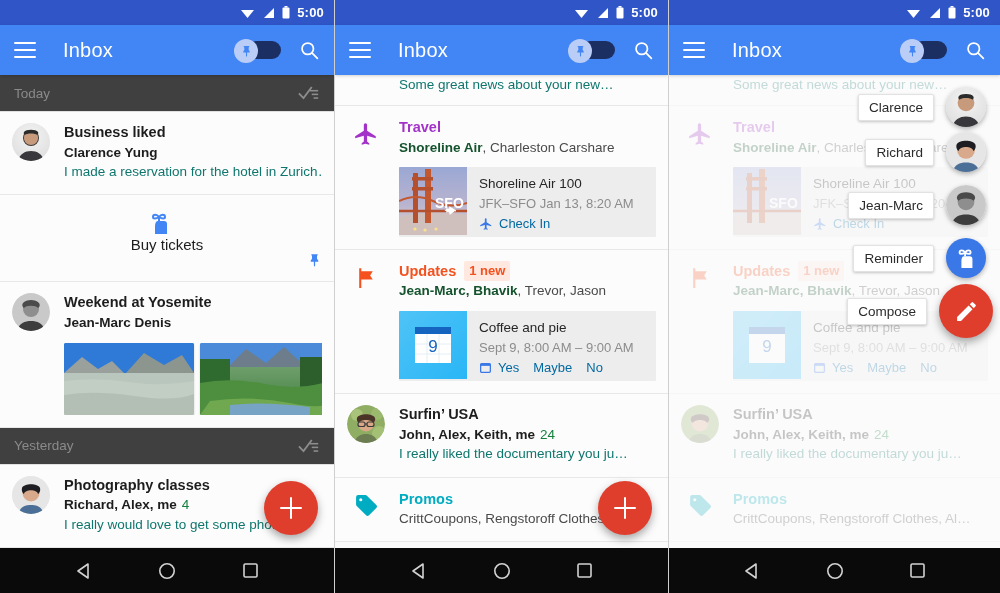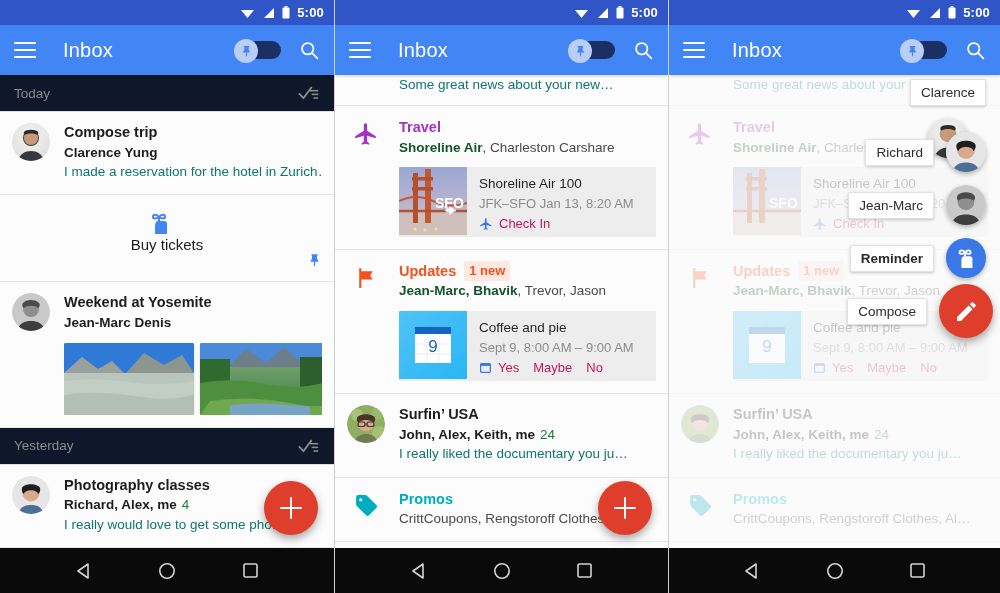--- a/index.html
+++ b/index.html
@@ -53,21 +53,21 @@
   }
   .pin-toggle .knob {
     position:absolute; left:0; top:0; width:24px; height:24px;
     border-radius:50%; background:#b9cdf7;
     display:flex; align-items:center; justify-content:center;
   }
 
   
   .scroll { position:absolute; top:75px; left:0; right:0; bottom:45px; background:#fafafa; overflow:hidden; }
   .section-head {
-    height:37px; background:#0f172a; display:flex; align-items:center;
+    height:37px; background:#404040; display:flex; align-items:center;
     padding: 0 14px; border-bottom:1px solid #e0e0e0;
   }
   .section-head .lbl { font-size:13.5px; color:#8a8a8a; }
   .sweep { margin-left:auto; }
 
   .row {
     background:#fcfcfc; border-bottom:1px solid #e8e8e8;
     display:flex; padding: 11px 12px 12px 12px;
   }
   .row.plain { align-items:center; padding: 13px 12px; flex-direction: column; }
@@ -94,21 +94,21 @@
   .badge { font-size:13px; font-weight:bold; color:#f4511e; background:#ffe8e0; padding:1px 5px; border-radius:2px;}
   .b-people { font-size:13.5px; color:#4a4a4a; line-height:1.5; white-space:nowrap; overflow:hidden;}
   .b-people b { color:#14532d; }
 
   .card { display:flex; background:#ededed; margin-top:9px; border-radius:1px; overflow:hidden; }
   .card-thumb { width:68px; height:68px; flex:0 0 auto; }
   .card-main { padding:7px 10px 6px 12px; min-width:0; }
   .c-l1 { font-size:13.5px; color:#262626; line-height:1.5; white-space:nowrap;}
   .c-l2 { font-size:13px; color:#8c8c8c; line-height:1.55; white-space:nowrap;}
   .c-acts { display:flex; align-items:center; gap:14px; margin-top:2px; }
-  .c-acts a { font-size:13px; color:#be185d; text-decoration:none; }
+  .c-acts a { font-size:13px; color:#0369a1; text-decoration:none; }
   .c-acts .ai { margin-right:-8px; }
 
   
   .fab {
     position:absolute; width:54px; height:54px; border-radius:50%;
     background:#e03e2d; right:16px; bottom:58px;
     display:flex; align-items:center; justify-content:center;
     box-shadow:0 4px 9px rgba(0,0,0,.34); z-index:30; cursor:pointer;
   }
   .fab .plus { position:relative; width:22px; height:22px; }
@@ -237,21 +237,21 @@
         <div class="avatar">
           <svg width="38" height="38" viewBox="0 0 38 38">
               <circle cx="19" cy="19" r="19" fill="url(#g-av)"></circle>
               <circle cx="19" cy="15" r="8" fill="#3a3a3a"></circle>
               <path d="M19 8c5 0 7 3 7 7 0 4-3 7-7 7s-7-3-7-7c0-4 2-7 7-7z" fill="#c79a7c"></path>
               <path d="M12 9c2-3 12-3 14 0 1 2-1 3-1 3 -1-2-11-2-12 0 0 0-2-1-1-3z" fill="#2b2b2b"></path>
               <path d="M6 38c1.5-7 7-10 13-10s11.5 3 13 10z" fill="#38383c"></path>
             </svg>
         </div>
         <div class="row-body">
-          <div class="r-title">Compose trip</div>
+          <div class="r-title">Business liked</div>
           <div class="r-sub">Clarence Yung</div>
           <div class="r-snip">I made a reservation for the hotel in Zurich…</div>
         </div>
       </div>
 
       <div class="row plain">
         <div class="lead-ico">
           <svg width="24" height="26" viewBox="0 0 24 26">
             <path d="M7 24v-8c0-3 1-5 3-5h6c2 0 3 1 3 3v10z" fill="#4285f4"></path>
             <path d="M11 11V7" stroke="#4285f4" stroke-width="2" fill="none"></path>
@@ -692,21 +692,21 @@
             </div>
           <div class="b-people">CrittCoupons, Rengstoroff Clothes, Al…</div>
         </div>
       </div>
     </div>
 
     <div class="scrim"></div>
 
     <div class="speedmenu">
 
-      <div class="sm-item" style="top:4px;flex-direction:column;">
+      <div class="sm-item" style="top:12px;">
         <span class="sm-label">Clarence</span>
         <span class="sm-circ">
           <svg width="40" height="40" viewBox="0 0 38 38">
               <circle cx="19" cy="19" r="19" fill="url(#g-av)"></circle>
               <circle cx="19" cy="15" r="8" fill="#c79a7c"></circle>
               <path d="M12 9c2-3 12-3 14 0 1 2-1 3-1 3 -1-2-11-2-12 0 0 0-2-1-1-3z" fill="#2b2b2b"></path>
               <path d="M6 38c1.5-7 7-10 13-10s11.5 3 13 10z" fill="#38383c"></path>
             </svg>
         </span>
       </div>
@@ -728,21 +728,21 @@
         <span class="sm-circ">
           <svg width="40" height="40" viewBox="0 0 38 38">
               <circle cx="19" cy="19" r="19" fill="#c9c9c9"></circle>
               <circle cx="19" cy="16" r="8" fill="#8e8e8e"></circle>
               <path d="M11 10c3-4 13-4 16 0 2 3-1 5-1 5-2-3-12-3-14 0 0 0-3-2-1-5z" fill="#4a4a4a"></path>
               <path d="M5 38c2-8 8-10 14-10s12 2 14 10z" fill="#3d3d3d"></path>
             </svg>
         </span>
       </div>
 
-      <div class="sm-item" style="top:163px;font-weight:bold;">
+      <div class="sm-item" style="top:163px;">
         <span class="sm-label">Reminder</span>
         <span class="sm-circ blue">
           <svg width="22" height="24" viewBox="0 0 24 26">
             <path d="M7 24v-8c0-3 1-5 3-5h6c2 0 3 1 3 3v10z" fill="#fff"></path>
             <path d="M11 11V7" stroke="#fff" stroke-width="2" fill="none"></path>
             <path d="M11 7c-2-3-6-3-6 0 0 2 3 2 6 0z" fill="none" stroke="#fff" stroke-width="2"></path>
             <path d="M11 7c2-3 6-3 6 0 0 2-3 2-6 0z" fill="none" stroke="#fff" stroke-width="2"></path>
           </svg>
         </span>
       </div>

